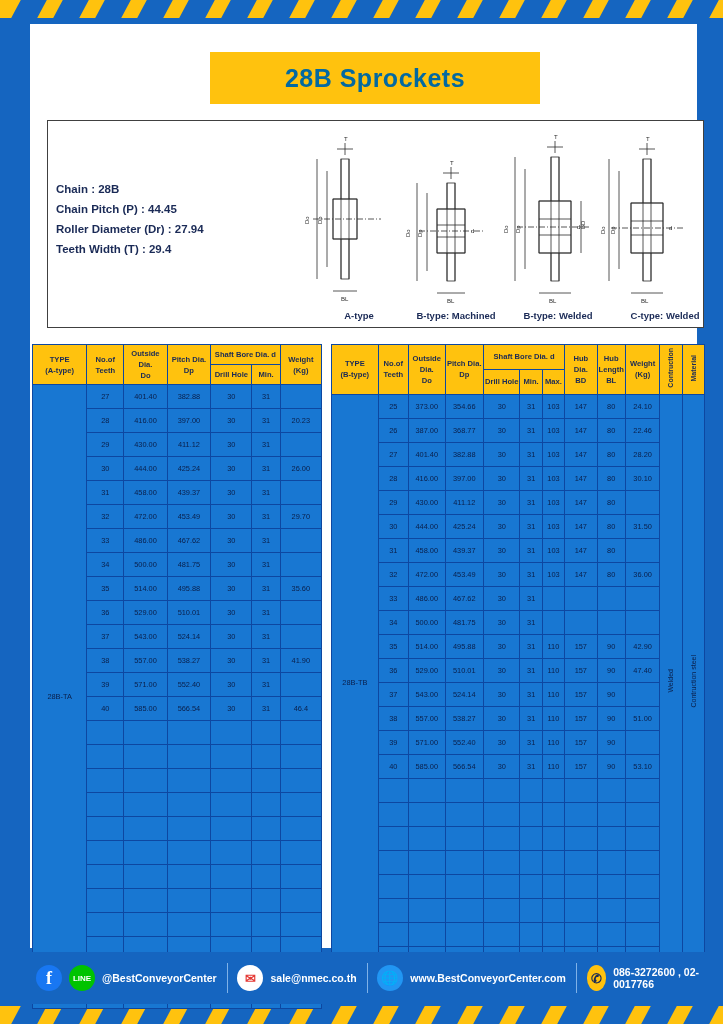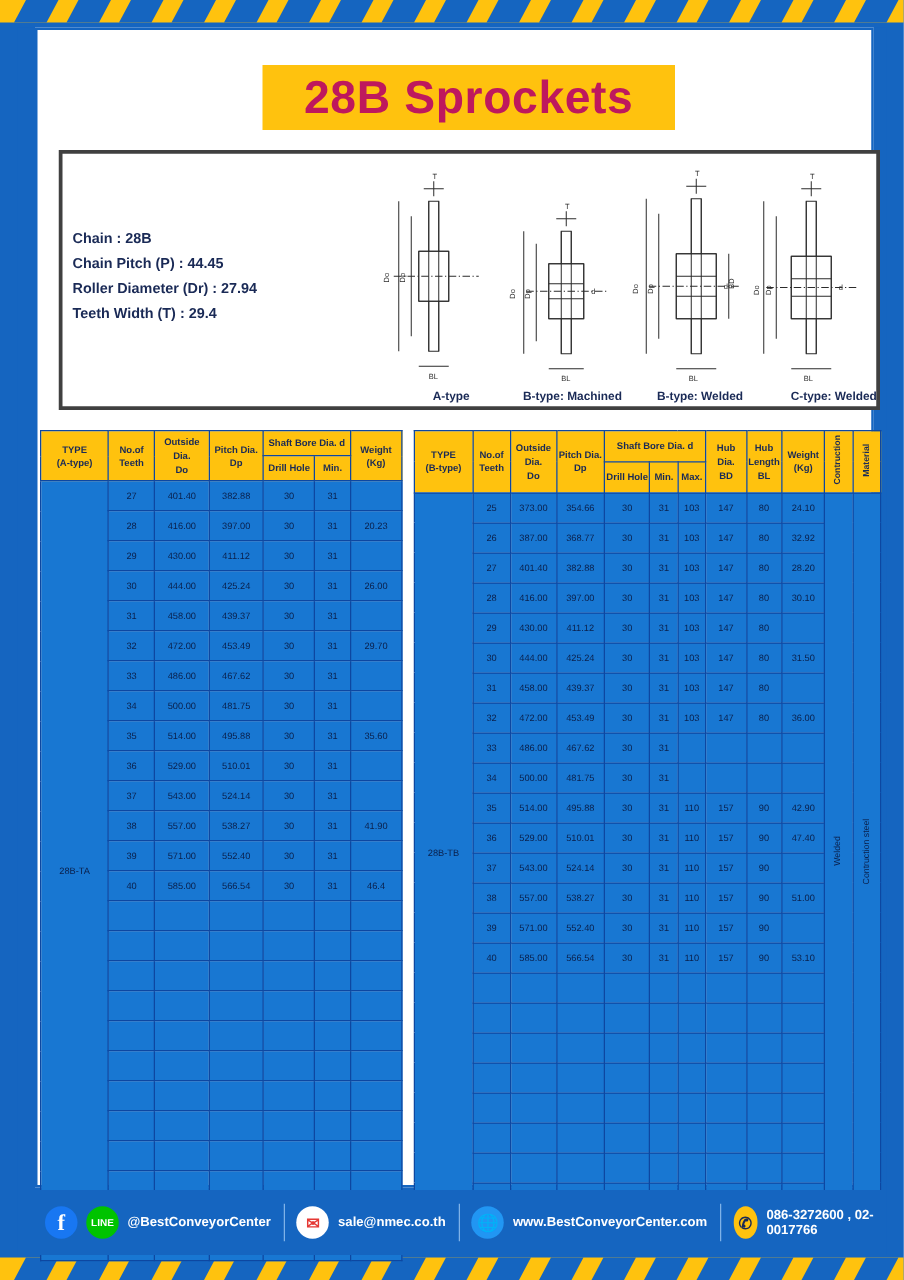--- a/index.html
+++ b/index.html
@@ -27,26 +27,26 @@
   .white-card{
     position:absolute;left:14px;top:0px;width:667px;height:924px;
     background:#ffffff;border:2px solid #1565c0;
   }
   
   .title-box{
     position:absolute;left:196px;top:30px;width:330px;height:52px;
     background:#ffc20e;display:flex;align-items:center;justify-content:center;
   }
   .title-box span{
-    font-size:37px;font-weight:bold;color:#be185d;letter-spacing:.5px;
+    font-size:25px;font-weight:bold;color:#0369a1;letter-spacing:.5px;
   }
   
   .spec-panel{
     position:absolute;left:33px;top:98px;width:657px;height:208px;
-    background:#fff;border:3px solid #404040;box-sizing:border-box;
+    background:#fff;border:1px solid #404040;box-sizing:border-box;
   }
   .spec-list{
     position:absolute;left:8px;top:58px;width:230px;
     font-size:11.5px;font-weight:bold;color:#1a2a56;line-height:20px;
   }
   .drawings{
     position:absolute;left:245px;top:8px;width:405px;height:196px;
   }
   .dwg-caption{
     position:absolute;bottom:4px;font-size:9.5px;font-weight:bold;color:#1a2a56;
@@ -594,21 +594,21 @@
           </tr>
           <tr>
             <td>26</td>
             <td>387.00</td>
             <td>368.77</td>
             <td>30</td>
             <td>31</td>
             <td>103</td>
             <td>147</td>
             <td>80</td>
-            <td>32.92</td>
+            <td>22.46</td>
           </tr>
           <tr>
             <td>27</td>
             <td>401.40</td>
             <td>382.88</td>
             <td>30</td>
             <td>31</td>
             <td>103</td>
             <td>147</td>
             <td>80</td>

